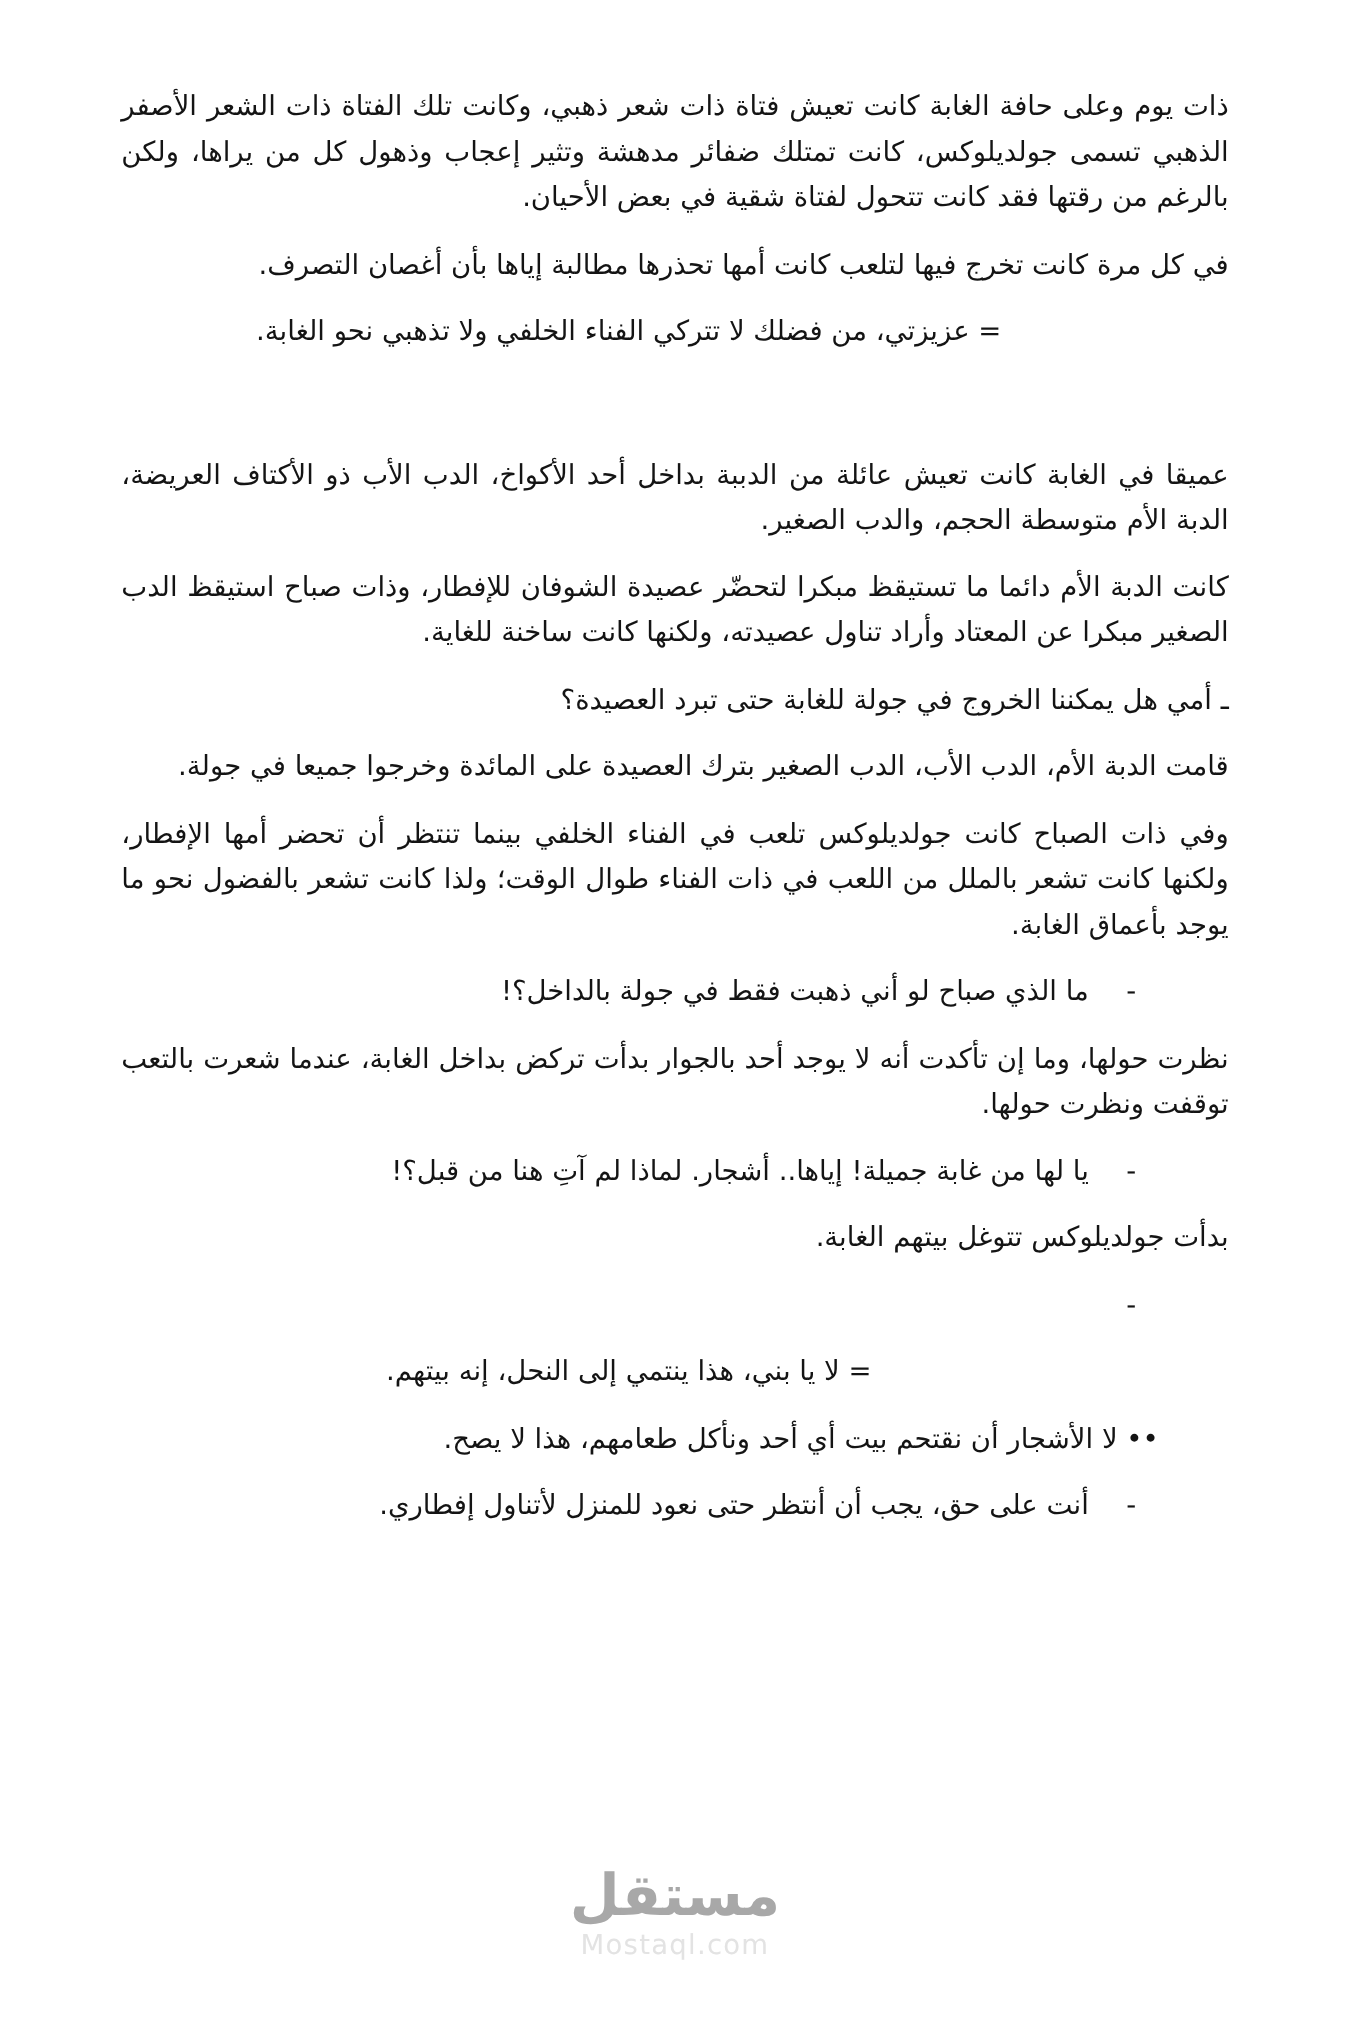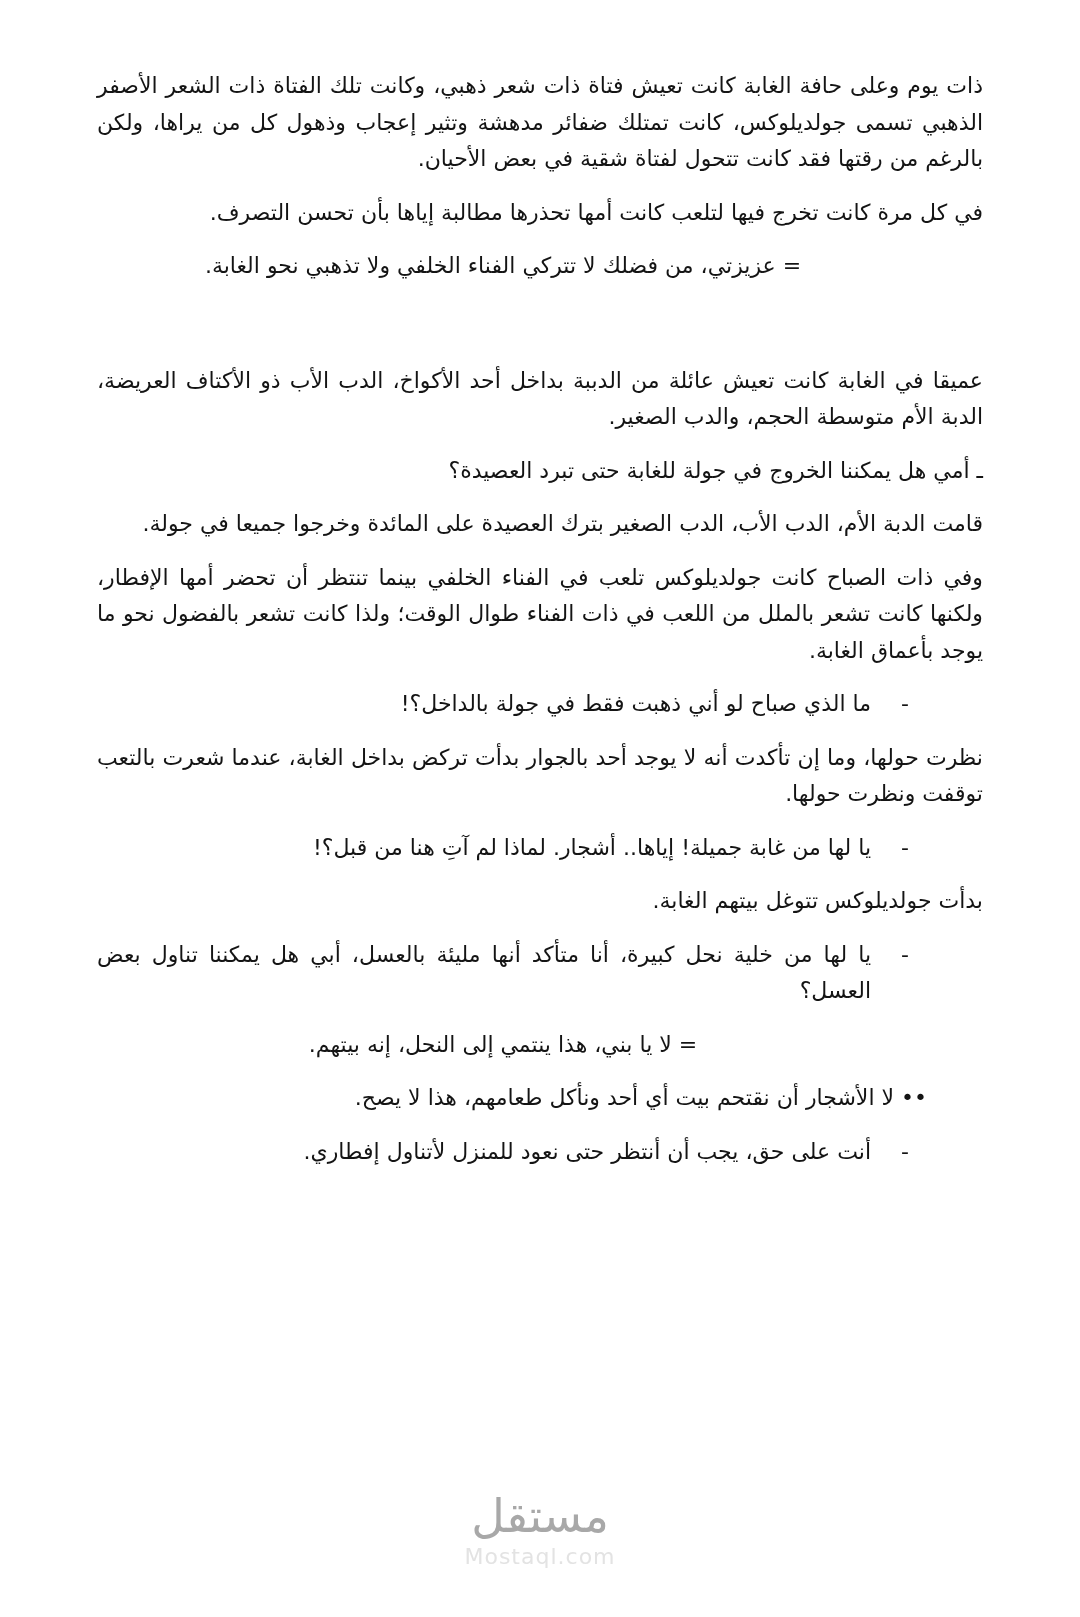--- a/index.html
+++ b/index.html
@@ -59,57 +59,57 @@
   .watermark {
     position: absolute;
     bottom: 48px;
     left: 0;
     right: 0;
     text-align: center;
     direction: rtl;
   }
   .wm-logo {
     font-size: 46px;
-    font-weight: normal;
+    font-weight: bold;
     color: #a8a8a8;
     line-height: 1.1;
   }
   .wm-site {
     direction: ltr;
     font-size: 22px;
     color: #e3e3e3;
     letter-spacing: 1px;
     margin-top: 2px;
   }
 </style>
 </head>
 <body>
 
 <div class="page">
   <div class="content" id="paragraphs" dir="rtl" lang="ar">
       <div class="para body">ذات يوم وعلى حافة الغابة كانت تعيش فتاة ذات شعر ذهبي، وكانت تلك الفتاة ذات الشعر الأصفر الذهبي تسمى جولديلوكس، كانت تمتلك ضفائر مدهشة وتثير إعجاب وذهول كل من يراها، ولكن بالرغم من رقتها فقد كانت تتحول لفتاة شقية في بعض الأحيان.</div>
-      <div class="para body">في كل مرة كانت تخرج فيها لتلعب كانت أمها تحذرها مطالبة إياها بأن تحسن التصرف.</div>
+      <div class="para body">في كل مرة كانت تخرج فيها لتلعب كانت أمها تحذرها مطالبة إياها بأن أغصان التصرف.</div>
       <div class="para quote-eq gap-after">= عزيزتي، من فضلك لا تتركي الفناء الخلفي ولا تذهبي نحو الغابة.</div>
       <div class="para body">عميقا في الغابة كانت تعيش عائلة من الدببة بداخل أحد الأكواخ، الدب الأب ذو الأكتاف العريضة، الدبة الأم متوسطة الحجم، والدب الصغير.</div>
+      <div class="para body">كانت الدبة الأم دائما ما تستيقظ مبكرا لتحضّر عصيدة الشوفان للإفطار، وذات صباح استيقظ الدب الصغير مبكرا عن المعتاد وأراد تناول عصيدته، ولكنها كانت ساخنة للغاية.</div>
       <div class="para body">ـ أمي هل يمكننا الخروج في جولة للغابة حتى تبرد العصيدة؟</div>
       <div class="para body">قامت الدبة الأم، الدب الأب، الدب الصغير بترك العصيدة على المائدة وخرجوا جميعا في جولة.</div>
       <div class="para body">وفي ذات الصباح كانت جولديلوكس تلعب في الفناء الخلفي بينما تنتظر أن تحضر أمها الإفطار، ولكنها كانت تشعر بالملل من اللعب في ذات الفناء طوال الوقت؛ ولذا كانت تشعر بالفضول نحو ما يوجد بأعماق الغابة.</div>
       <div class="para dash">
         <span class="marker">-</span>
         <div class="ptext">ما الذي صباح لو أني ذهبت فقط في جولة بالداخل؟!</div>
       </div>
       <div class="para body">نظرت حولها، وما إن تأكدت أنه لا يوجد أحد بالجوار بدأت تركض بداخل الغابة، عندما شعرت بالتعب توقفت ونظرت حولها.</div>
       <div class="para dash">
         <span class="marker">-</span>
         <div class="ptext">يا لها من غابة جميلة! إياها.. أشجار. لماذا لم آتِ هنا من قبل؟!</div>
       </div>
       <div class="para body">بدأت جولديلوكس تتوغل بيتهم الغابة.</div>
       <div class="para dash">
         <span class="marker">-</span>
-        <div class="ptext">يا لها من خلية نحل كبيرة، أنا متأكد أنها مليئة بالعسل، أبي هل يمكننا تناول بعض العسل؟</div>
       </div>
       <div class="para quote-eq">= لا يا بني، هذا ينتمي إلى النحل، إنه بيتهم.</div>
       <div class="para bullets">•• لا الأشجار أن نقتحم بيت أي أحد ونأكل طعامهم، هذا لا يصح.</div>
       <div class="para dash">
         <span class="marker">-</span>
         <div class="ptext">أنت على حق، يجب أن أنتظر حتى نعود للمنزل لأتناول إفطاري.</div>
       </div>
     </div>
 
   <div class="watermark">

